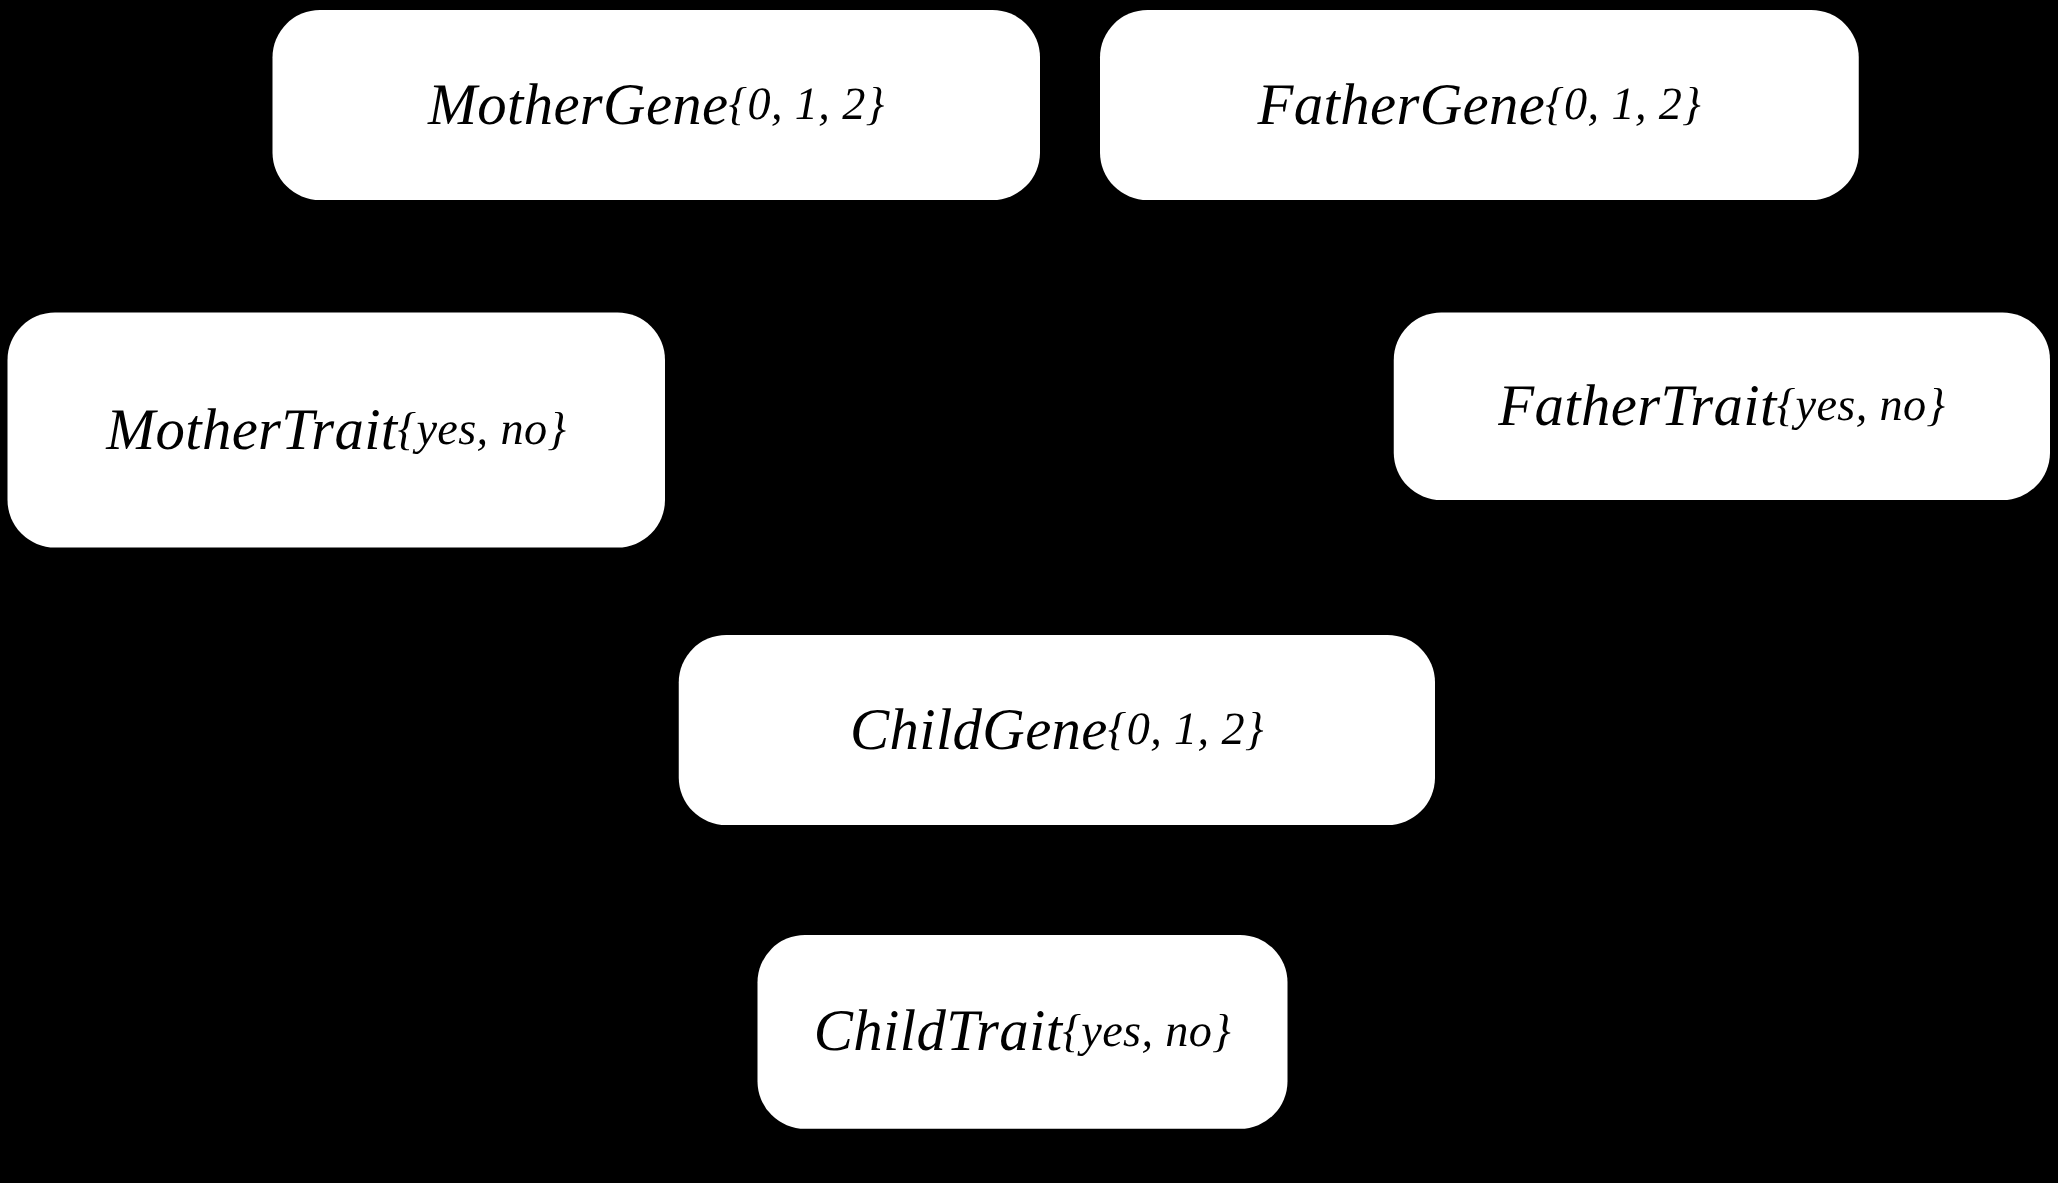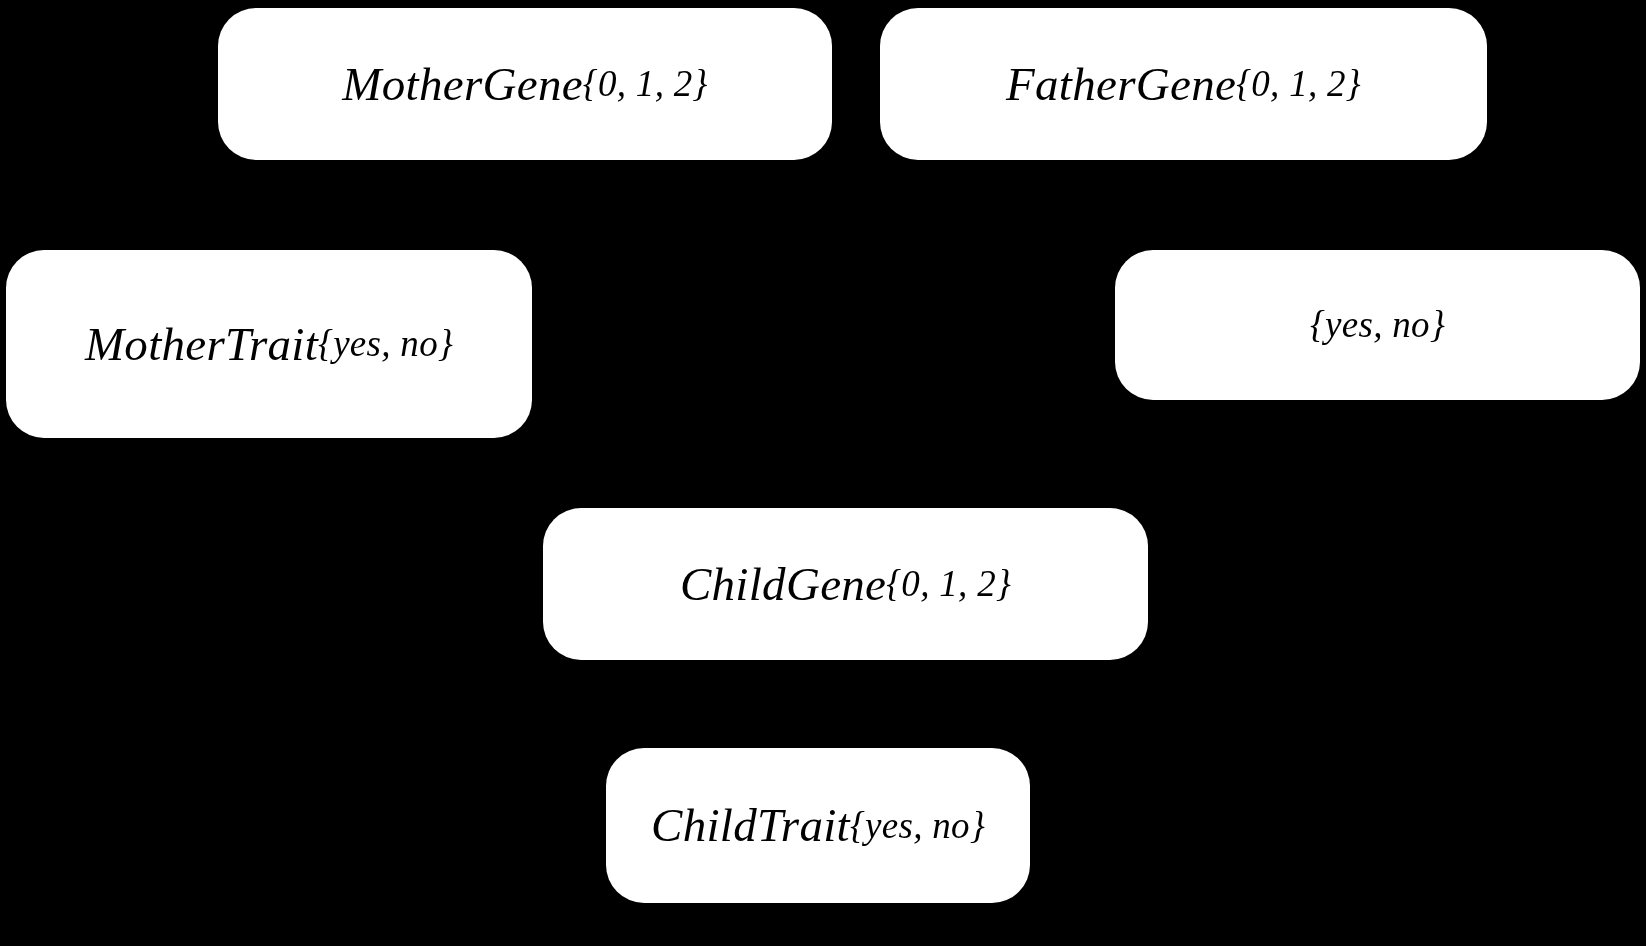--- a/index.html
+++ b/index.html
@@ -69,20 +69,21 @@
     <div class="node-name">FatherGene</div>
     <div class="node-domain">{0, 1, 2}</div>
   </div>
 
   <div class="node" id="node-mother-trait">
     <div class="node-name">MotherTrait</div>
     <div class="node-domain">{yes, no}</div>
   </div>
 
   <div class="node" id="node-father-trait">
+    <div class="node-name">FatherTrait</div>
     <div class="node-domain">{yes, no}</div>
   </div>
 
   <div class="node" id="node-child-gene">
     <div class="node-name">ChildGene</div>
     <div class="node-domain">{0, 1, 2}</div>
   </div>
 
   <div class="node" id="node-child-trait">
     <div class="node-name">ChildTrait</div>

